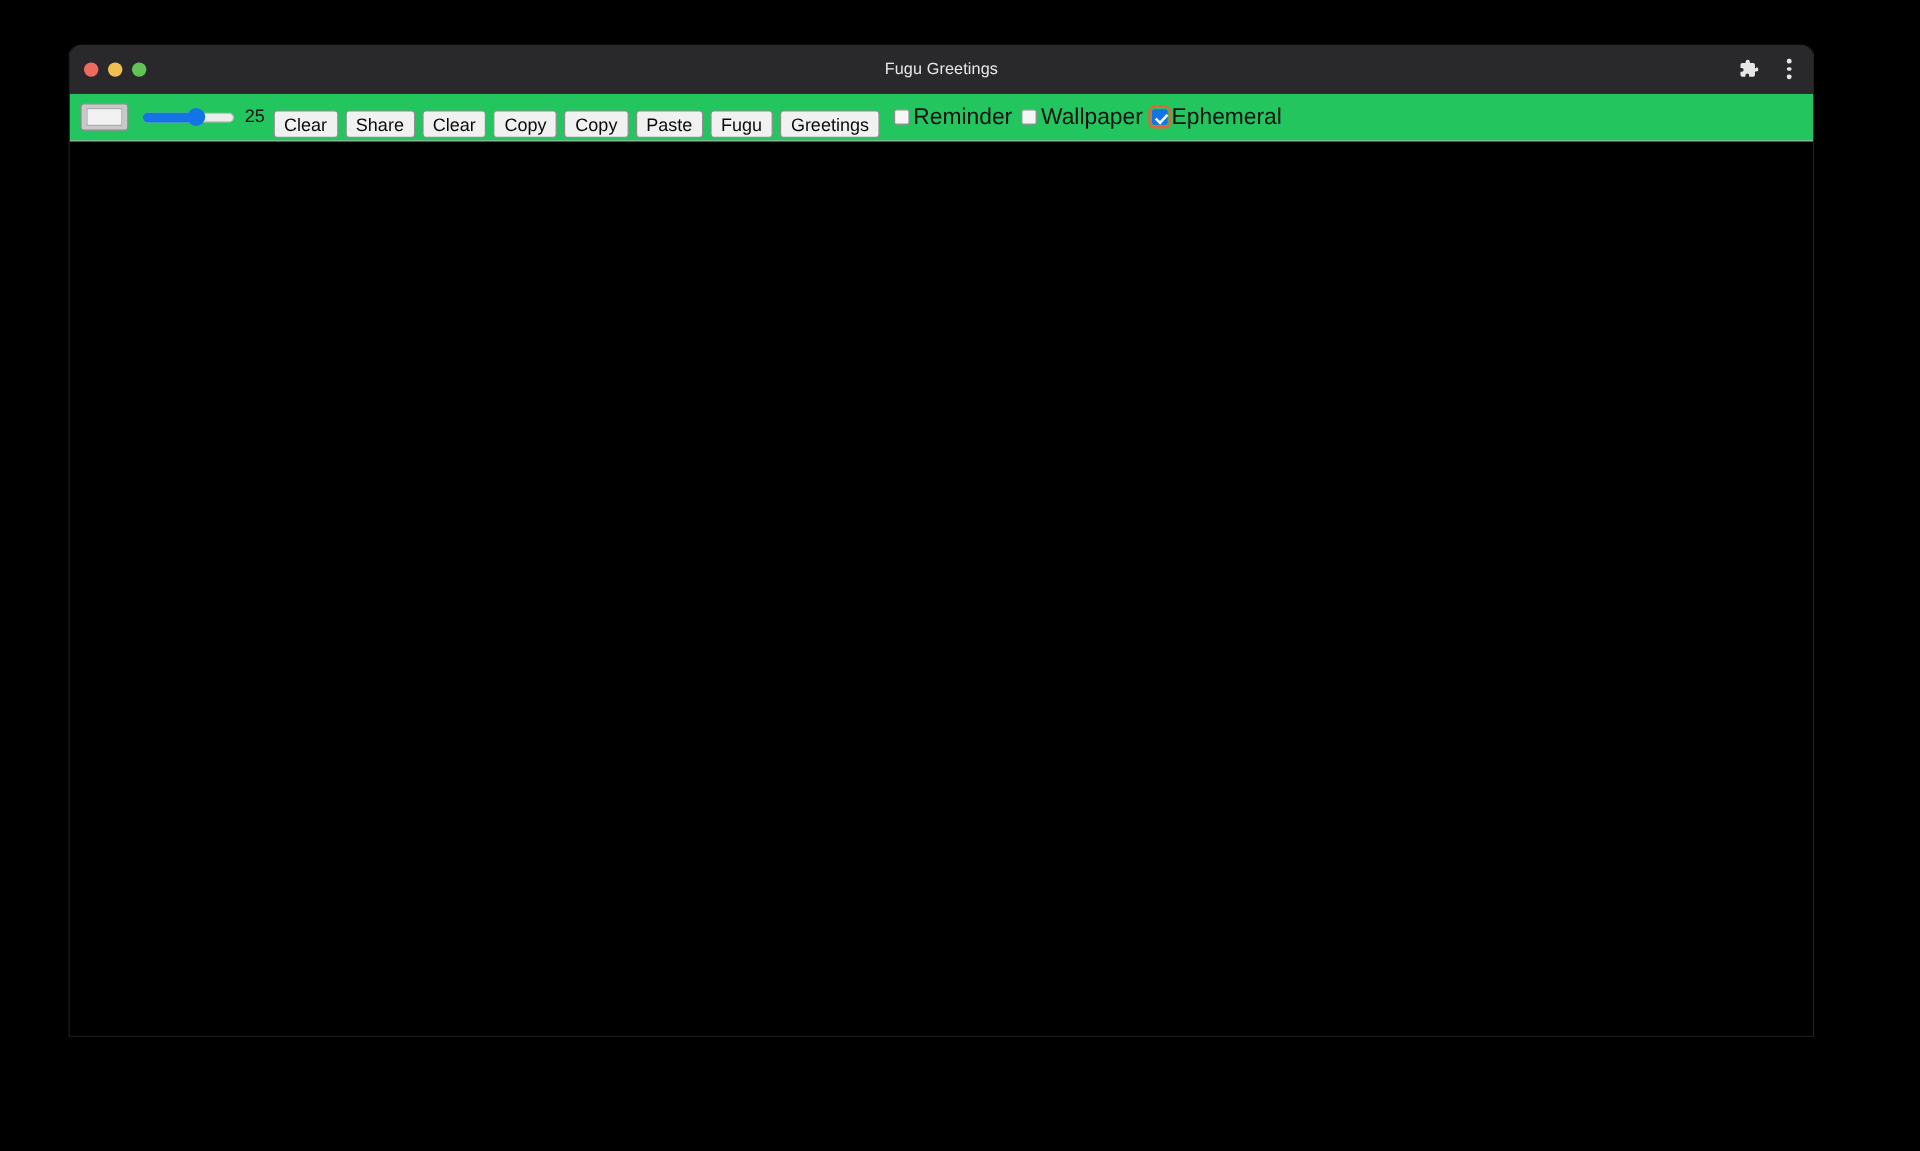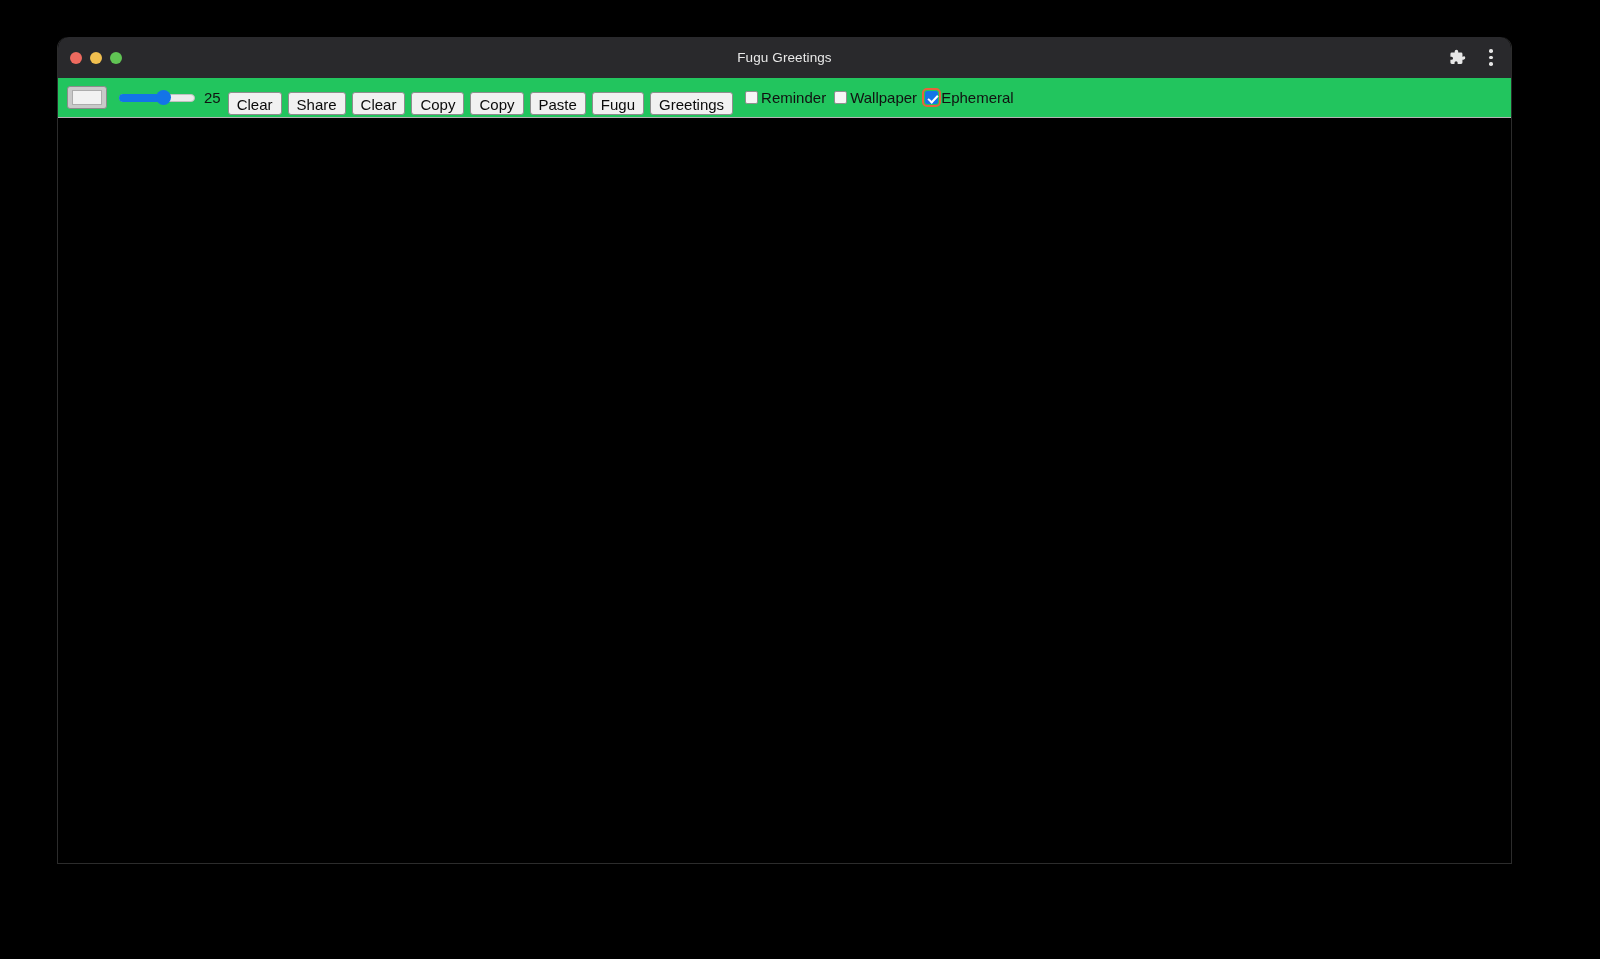--- a/index.html
+++ b/index.html
@@ -195,21 +195,21 @@
     align-items: center;
     margin-left: 6px;
   }
   .check-item {
     display: flex;
     align-items: center;
     gap: 3px;
     margin-right: 2px;
   }
   .check-label {
-    font-size: 15px;
+    font-size: 19px;
     color: #111111;
     user-select: none;
     font-family: "Liberation Sans", sans-serif;
     margin-right: 6px;
   }
   .cb {
     width: 13px;
     height: 13px;
     border: 1px solid #8f8f8f;
     border-radius: 2px;

